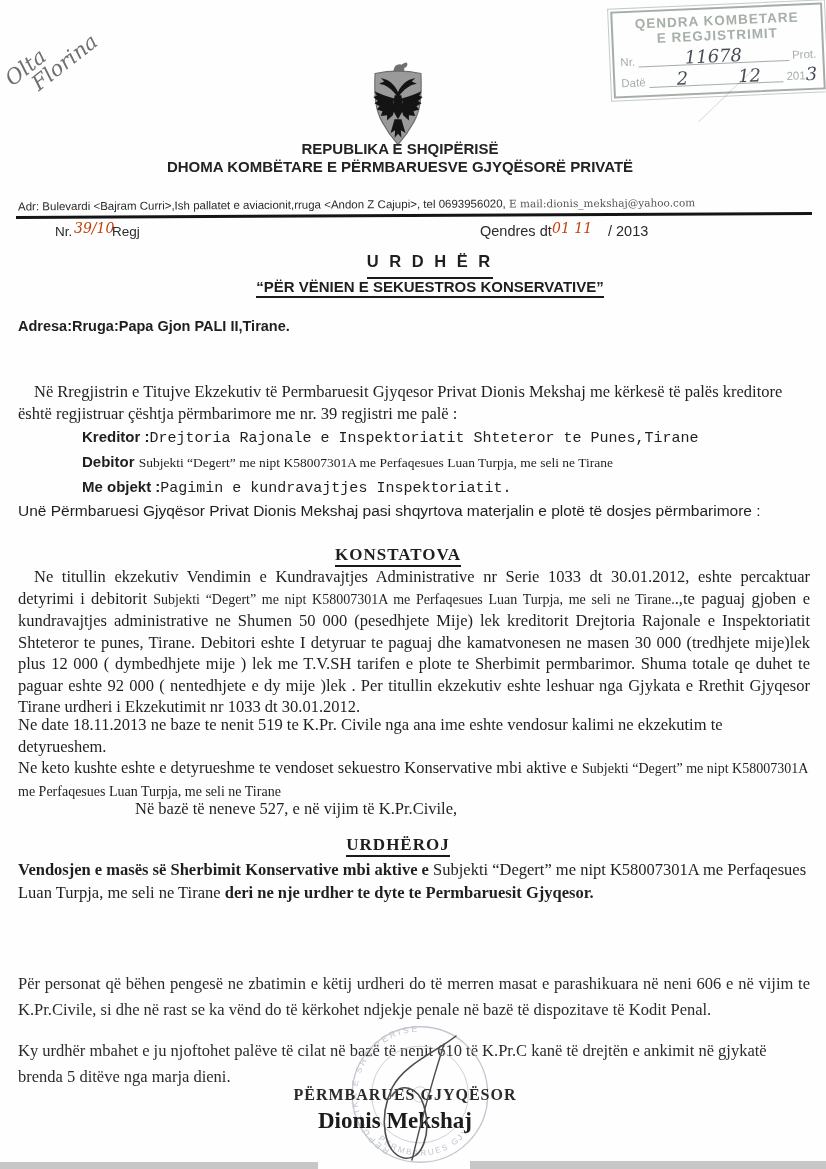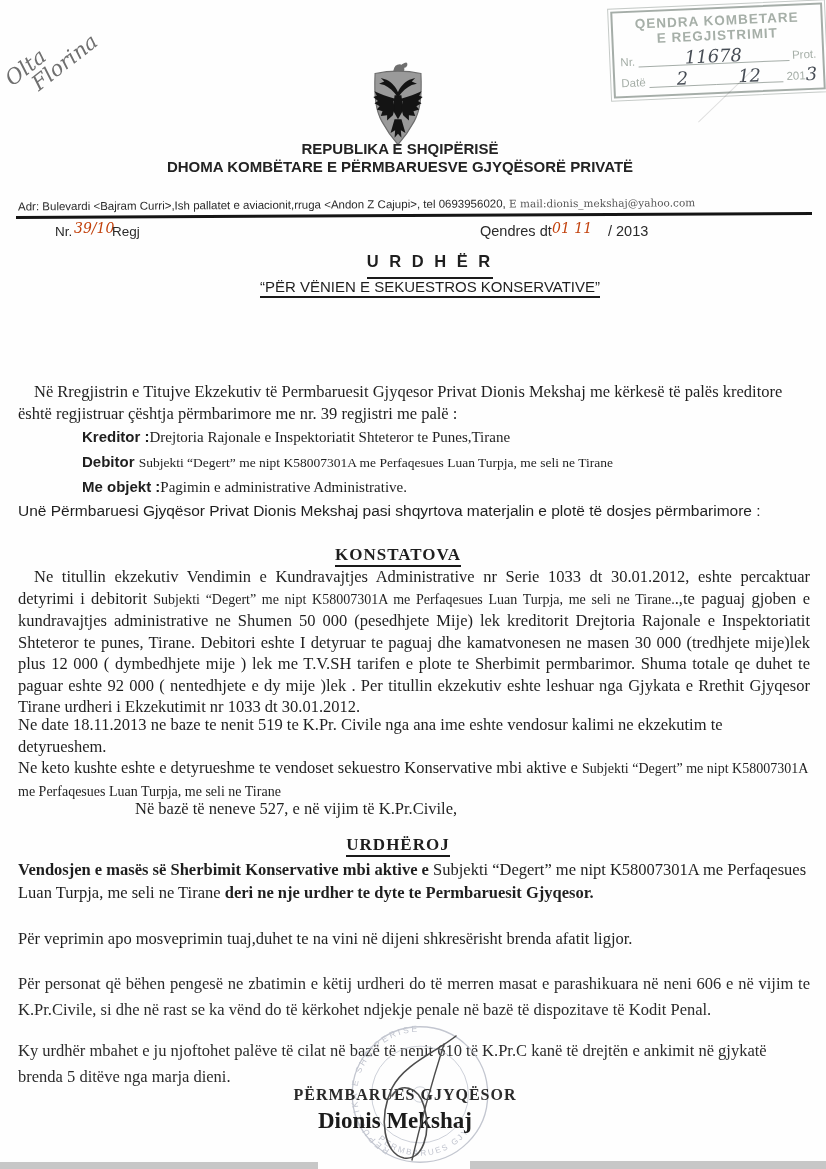--- a/index.html
+++ b/index.html
@@ -42,30 +42,30 @@
   .addr .email{font-size:10.5px;color:#555;font-family:"DejaVu Serif",serif;}
   .rule{left:16px;top:214px;width:796px;height:3px;background:#151515;transform:rotate(-.3deg);}
 
   .refrow{left:0;top:220px;width:826px;height:26px;font-size:13.5px;color:#2a2a2a;}
   .hand-ink{font-family:"DejaVu Serif",serif;font-style:italic;color:#c2410c;font-size:14px;}
 
   .title{top:252px;left:30px;width:800px;text-align:center;}
   .title span{font-family:"Liberation Sans",sans-serif;font-weight:bold;font-size:16.5px;
     letter-spacing:3px;border-bottom:2px solid #1a1a1a;padding-bottom:7px;}
   .subtitle{top:278px;left:30px;width:800px;text-align:center;}
-  .subtitle span{font-family:"Liberation Sans",sans-serif;font-weight:normal;font-size:15px;
+  .subtitle span{font-family:"Liberation Sans",sans-serif;font-weight:bold;font-size:15px;
     border-bottom:2px solid #1a1a1a;padding-bottom:1px;}
   .addressee1{left:18px;top:301px;font-size:14.5px;font-weight:bold;}
   .addressee2{left:18px;top:318px;font-size:14.5px;font-weight:bold;}
 
   .p{color:#1f1f1f;}
   .intro-p1{left:18px;top:381px;width:792px;font-size:16.5px;line-height:22px;text-indent:16px;}
   .krow{left:82px;font-size:15px;}
   .krow .lbl{font-family:"Liberation Sans",sans-serif;font-weight:bold;}
-  .krow .val-sans{font-family:Liberation Serif, serif;}
+  .krow .val-sans{font-family:Liberation Mono, monospace;}
   .krow .val-serif{font-family:"Liberation Serif",serif;font-size:13.5px;}
   .kred{top:428px;} .deb{top:453px;} .obj{top:478px;}
   .intro-p2{left:18px;top:500px;width:790px;font-family:"Liberation Sans",sans-serif;
     font-size:15.5px;line-height:22px;}
 
   .sec-head{left:0;width:796px;text-align:center;}
   .sec-head span{font-weight:bold;font-size:17px;letter-spacing:1px;
     border-bottom:2px solid #1a1a1a;padding-bottom:1px;}
   .konstatova-h{top:545px;}
   .kon-p1{left:18px;top:566px;width:792px;font-size:16.5px;line-height:21.5px;
@@ -154,30 +154,31 @@
     <span class="abs" style="left:608px;top:3px;font-size:14.5px;">/ 2013</span>
   </div>
 
   <div class="abs title">
     <span>U R D H Ë R</span>
   </div>
   <div class="abs subtitle">
     <span>“PËR VËNIEN E SEKUESTROS KONSERVATIVE”</span>
   </div>
 
+  <div class="abs addressee2 sans">Adresa:Rruga:Papa Gjon PALI II,Tirane.</div>
 
   <div class="abs p intro-p1 serif">Në Rregjistrin e Titujve Ekzekutiv të  Permbaruesit Gjyqesor Privat Dionis Mekshaj me kërkesë të palës kreditore është regjistruar çështja përmbarimore me nr. 39 regjistri me palë :</div>
   <div class="abs krow kred">
     <span class="lbl">Kreditor :</span><span class="val-sans">Drejtoria Rajonale e Inspektoriatit Shteteror te Punes,Tirane</span>
   </div>
   <div class="abs krow deb">
     <span class="lbl">Debitor </span><span class="val-serif">Subjekti “Degert” me nipt K58007301A me Perfaqesues Luan Turpja, me seli ne Tirane</span>
   </div>
   <div class="abs krow obj">
-    <span class="lbl">Me objekt  :</span><span class="val-sans">Pagimin e administrative Administrative.</span>
+    <span class="lbl">Me objekt  :</span><span class="val-sans">Pagimin e kundravajtjes Inspektoriatit.</span>
   </div>
   <div class="abs p intro-p2">Unë Përmbaruesi Gjyqësor Privat Dionis Mekshaj pasi shqyrtova materjalin e plotë të dosjes përmbarimore :</div>
 
   <div class="abs sec-head konstatova-h serif">
     <span>KONSTATOVA</span>
   </div>
   <div class="abs p kon-p1 serif">
     <span>Ne titullin ekzekutiv Vendimin e Kundravajtjes Administrative nr Serie 1033 dt 30.01.2012, eshte percaktuar detyrimi i debitorit </span><span class="small-serif">Subjekti “Degert” me nipt K58007301A me Perfaqesues Luan Turpja, me seli ne Tirane.</span><span>.,te paguaj gjoben e kundravajtjes  administrative ne Shumen 50 000 (pesedhjete Mije) lek kreditorit Drejtoria Rajonale e Inspektoriatit Shteteror te punes, Tirane. Debitori eshte I detyruar te paguaj dhe kamatvonesen ne masen 30 000 (tredhjete mije)lek  plus 12 000 ( dymbedhjete mije ) lek   me T.V.SH tarifen e plote te Sherbimit permbarimor.    Shuma totale qe duhet te paguar eshte 92 000  ( nentedhjete e dy mije )lek . Per titullin ekzekutiv eshte leshuar nga Gjykata e Rrethit Gjyqesor Tirane urdheri i Ekzekutimit nr 1033 dt 30.01.2012.</span>
   </div>
   <div class="abs p kon-p2 serif">Ne date 18.11.2013 ne baze te nenit 519 te K.Pr. Civile nga ana ime   eshte vendosur kalimi ne ekzekutim te detyrueshem.</div>
@@ -185,21 +186,20 @@
     <span>Ne keto kushte eshte e detyrueshme te vendoset sekuestro Konservative mbi aktive e </span><span class="small-serif">Subjekti “Degert” me nipt K58007301A me Perfaqesues Luan Turpja, me seli ne Tirane</span>
   </div>
   <div class="abs p kon-p4 serif">Në bazë të neneve 527, e në vijim të K.Pr.Civile,</div>
 
   <div class="abs sec-head urdheroj-h serif">
     <span>URDHËROJ</span>
   </div>
   <div class="abs p urd-p1 serif">
     <span class="b">Vendosjen e masës së Sherbimit Konservative mbi aktive e </span><span>Subjekti “Degert” me nipt K58007301A me Perfaqesues Luan Turpja, me seli ne Tirane </span><span class="b">deri ne nje urdher te dyte te Permbaruesit Gjyqesor.</span>
   </div>
-  <div class="abs p urd-p2 serif">Për veprimin apo mosveprimin tuaj,duhet te na vini në dijeni shkresërisht brenda afatit ligjor.</div>
   <div class="abs p urd-p3 serif">Për personat që bëhen pengesë ne zbatimin e këtij urdheri do të merren masat e parashikuara në neni 606 e në vijim te K.Pr.Civile, si dhe në rast se ka vënd do të kërkohet ndjekje penale në bazë të dispozitave të Kodit Penal.</div>
   <div class="abs p urd-p4 serif">Ky urdhër mbahet e ju njoftohet palëve të cilat në bazë të nenit 610 të K.Pr.C kanë të drejtën e ankimit në gjykatë brenda 5 ditëve nga marja dieni.</div>
 
   <div class="abs round-stamp">
     <svg width="154" height="149" viewBox="0 0 154 154" xmlns="http://www.w3.org/2000/svg">
       <defs>
         <path id="arcTop" d="M77,142 A65,65 0 1 1 77.01,142"></path>
         <path id="arcBot" d="M24,112 A64,64 0 0 0 130,112"></path>
       </defs>
       <circle cx="77" cy="77" r="70" fill="none" stroke="#b9bdc8" stroke-width="1.4"></circle>

